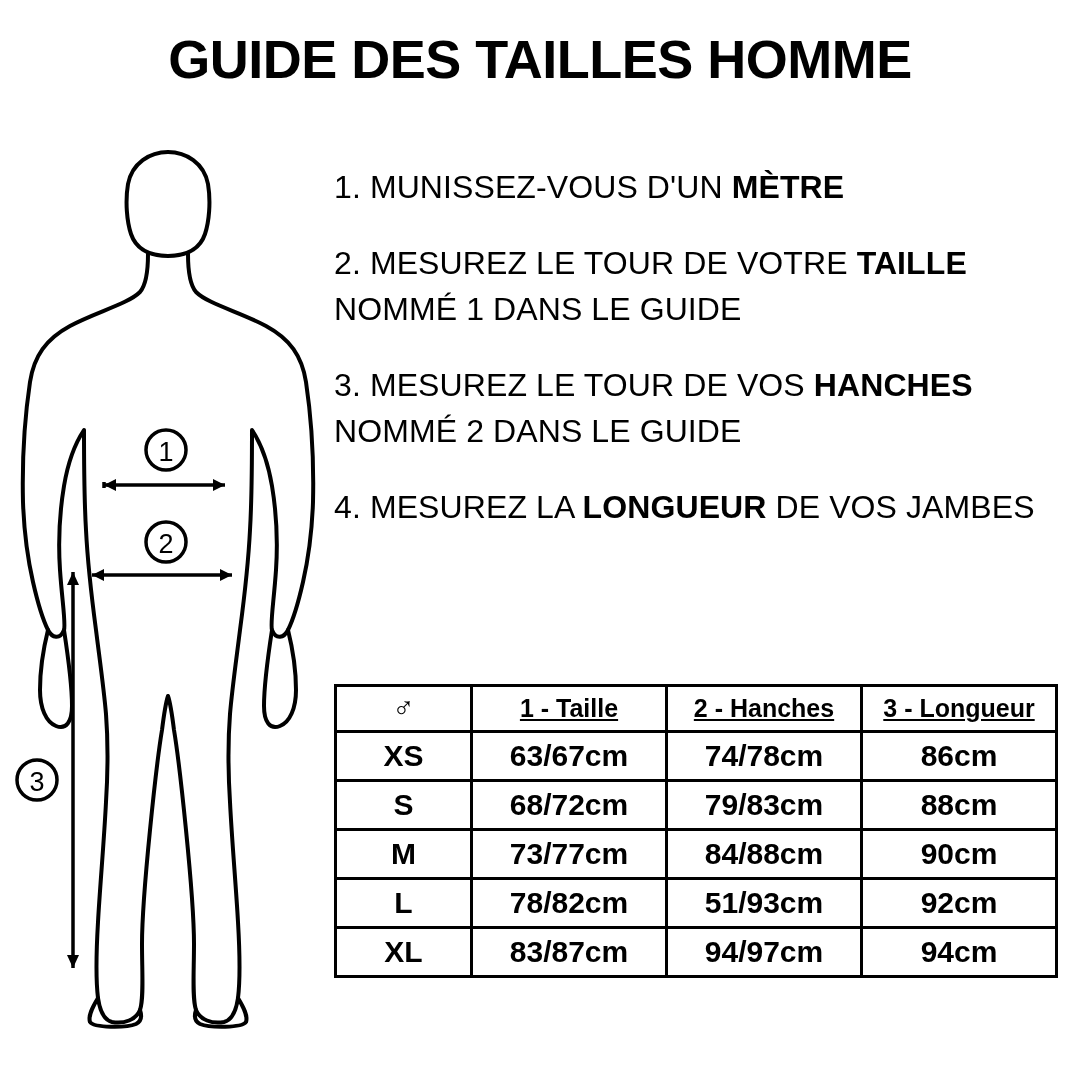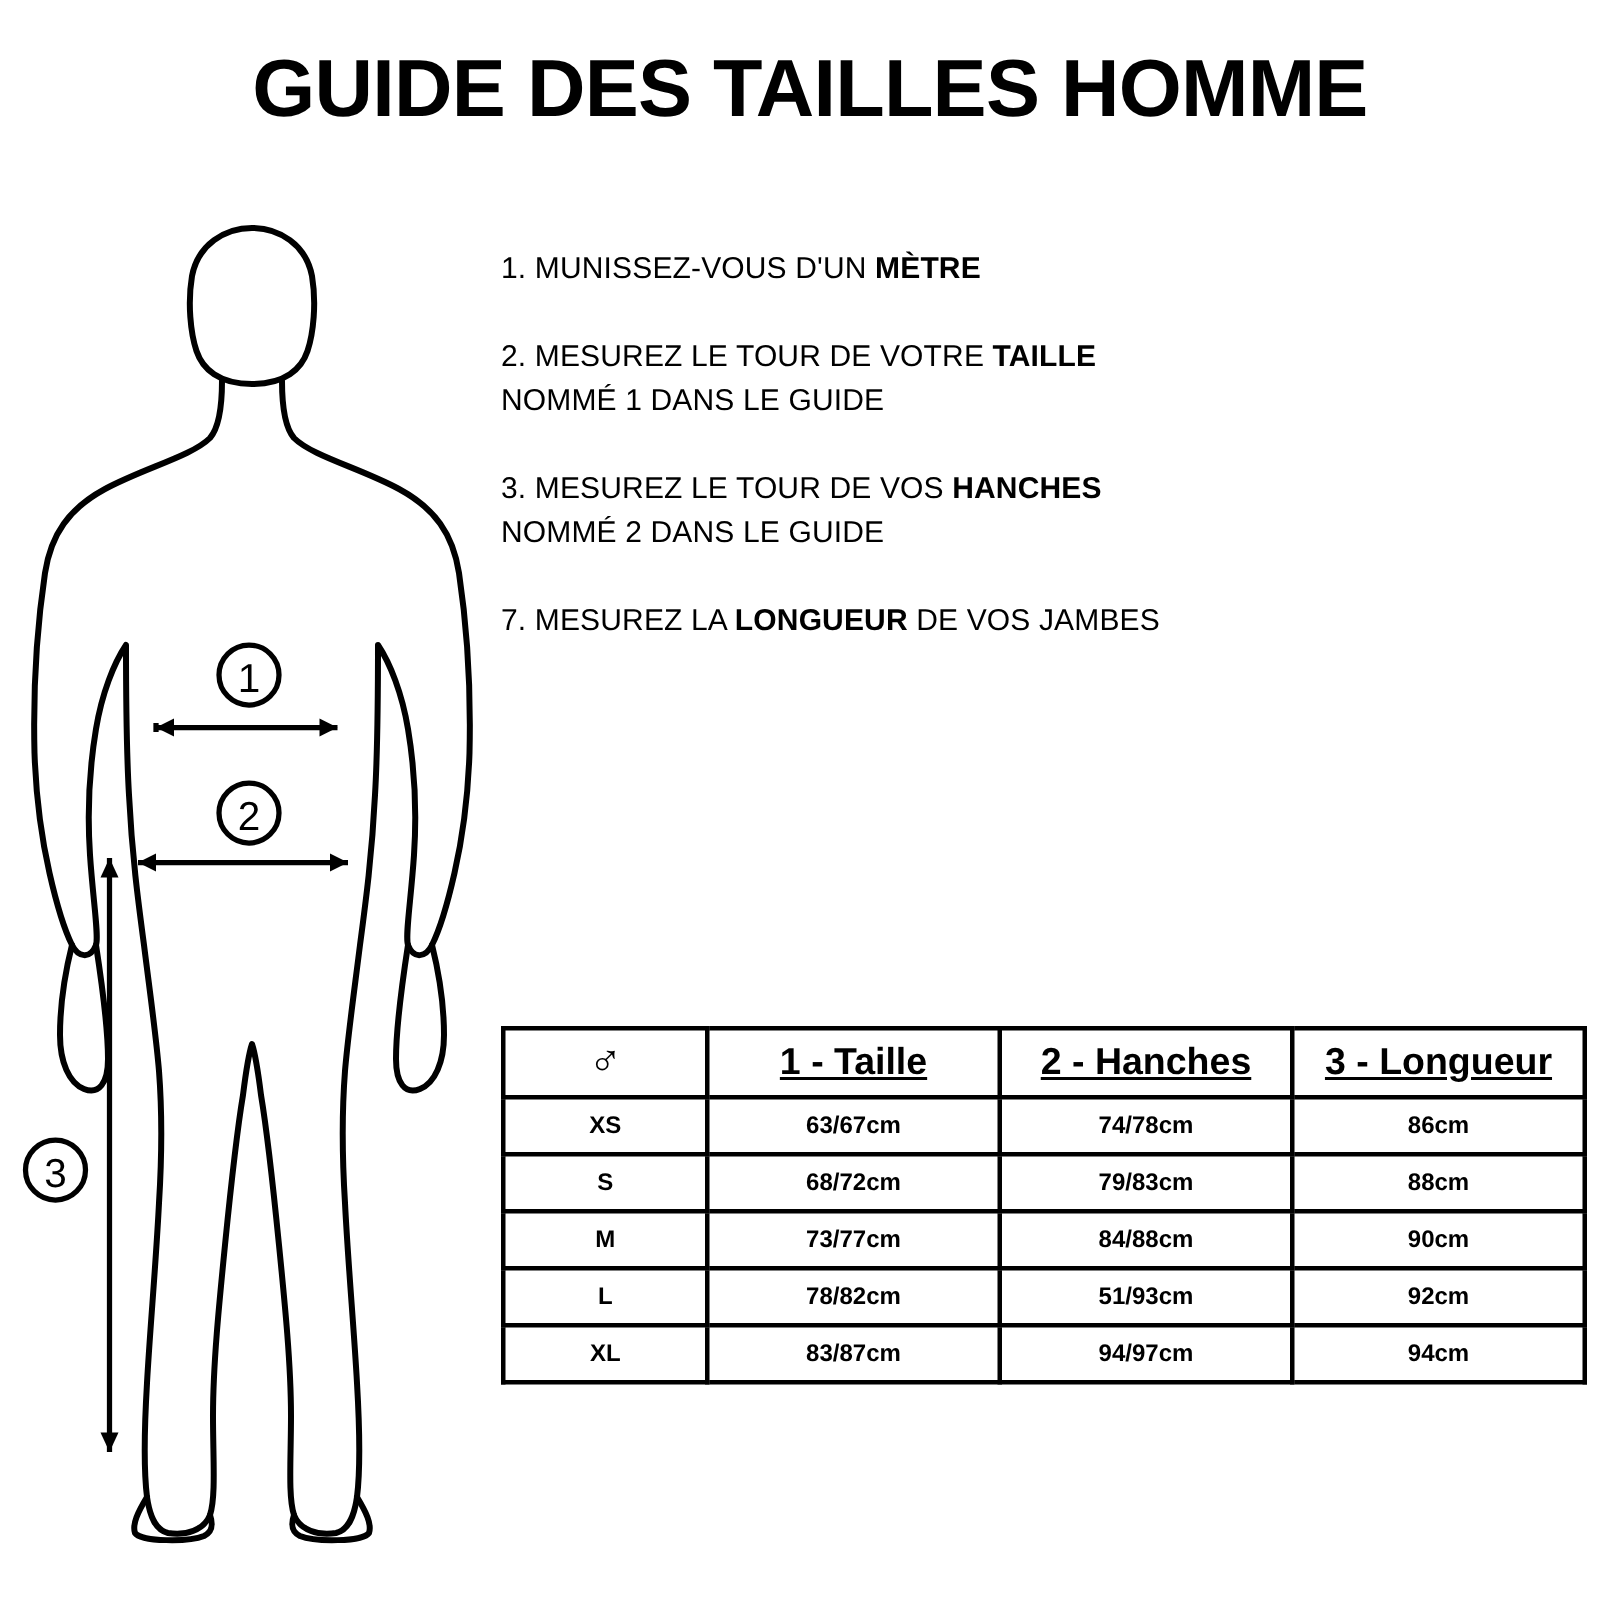--- a/index.html
+++ b/index.html
@@ -43,21 +43,21 @@
     width: 340px;
     height: 930px;
   }
 
   
   #instructions {
     position: absolute;
     left: 334px;
     top: 165px;
     width: 730px;
-    font-size: 20px;
+    font-size: 32px;
     line-height: 1.42;
     letter-spacing: 0.1px;
   }
   .instr {
     margin-bottom: 31px;
   }
   .instr b {
     font-weight: 700;
   }
 
@@ -66,21 +66,21 @@
     position: absolute;
     left: 334px;
     top: 684px;
     width: 722px;
     border-collapse: collapse;
     table-layout: fixed;
   }
   #size-table td, #size-table th {
     border: 3px solid #000000;
     text-align: center;
-    font-size: 16px;
+    font-size: 30px;
     font-weight: 700;
     padding: 6px 2px;
     height: 38px;
     box-sizing: border-box;
   }
   #size-table thead th {
     font-size: 25px;
     font-weight: 700;
   }
   .col-size { width: 136px; }
@@ -204,21 +204,21 @@
       <span>2. MESUREZ LE TOUR DE VOTRE </span><b>TAILLE</b><span></span>
       <div>NOMMÉ 1 DANS LE GUIDE</div>
     </div>
 
     <div class="instr">
       <span>3. MESUREZ LE TOUR DE VOS </span><b>HANCHES</b><span></span>
       <div>NOMMÉ 2 DANS LE GUIDE</div>
     </div>
 
     <div class="instr">
-      <span>7. MESUREZ LA </span><b>LONGUEUR</b><span> DE VOS JAMBES</span>
+      <span>4. MESUREZ LA </span><b>LONGUEUR</b><span> DE VOS JAMBES</span>
     </div>
 
   </div>
 
   <table id="size-table">
     <thead>
       <tr>
         <th class="col-size"><span class="male-symbol">♂</span></th>
         <th class="col-data">1 - Taille</th>
         <th class="col-data">2 - Hanches</th>

